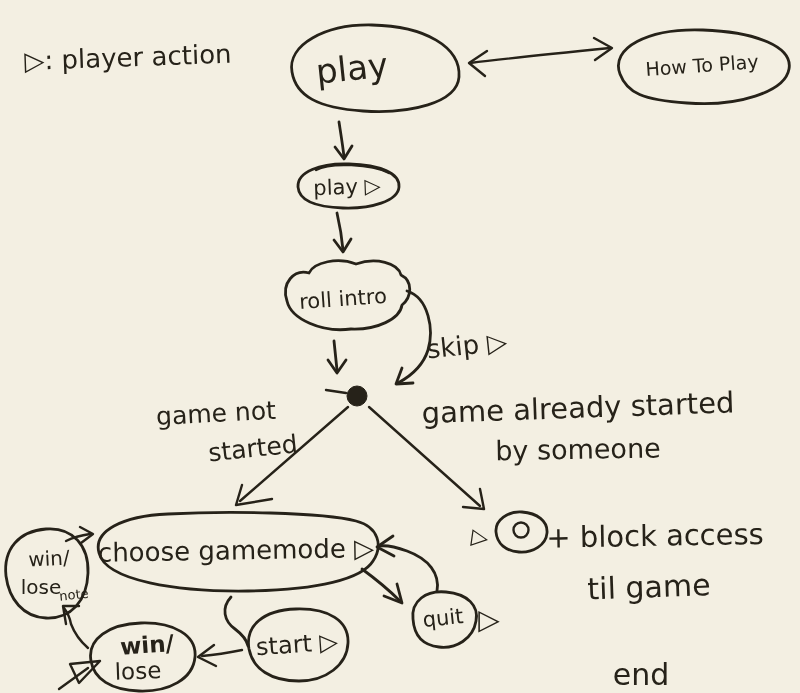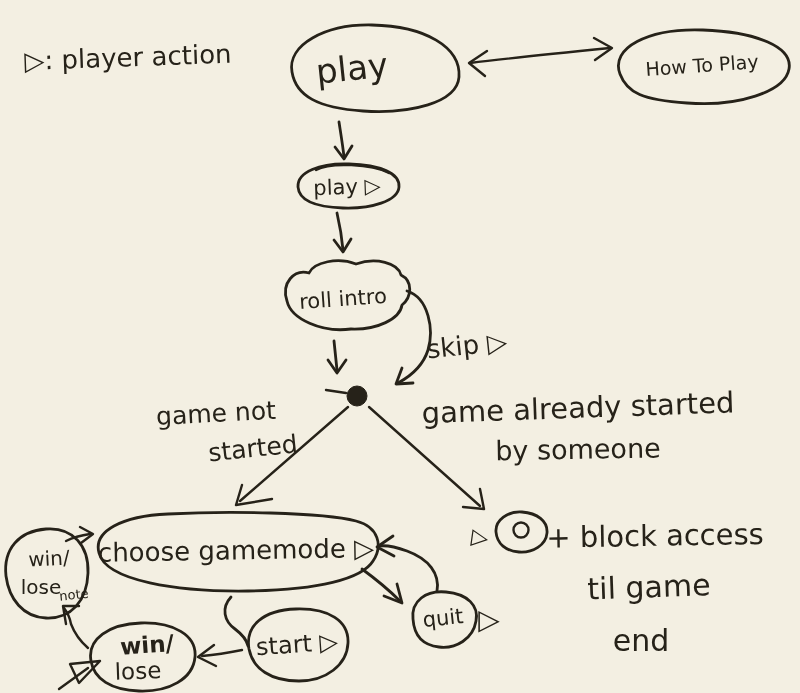--- a/index.html
+++ b/index.html
@@ -113,21 +113,21 @@
   <div class="lbl" style="left:253px;top:449px;font-size:25px;transform:translate(-50%,-50%) rotate(-6deg);">started</div>
 
   <div class="lbl" style="left:578px;top:408px;font-size:29px;transform:translate(-50%,-50%) rotate(-2deg);">game already started</div>
   <div class="lbl" style="left:578px;top:450px;font-size:27px;transform:translate(-50%,-50%) rotate(-1deg);">by someone</div>
 
   <div class="lbl" style="left:236px;top:551px;font-size:26px;transform:translate(-50%,-50%) rotate(-1deg);">choose gamemode ▷</div>
 
   <div class="lbl" style="left:480px;top:537px;font-size:22px;transform:translate(-50%,-50%) rotate(8deg);">▷</div>
   <div class="lbl" style="left:655px;top:536px;font-size:29px;transform:translate(-50%,-50%) rotate(-1deg);">+ block access</div>
   <div class="lbl" style="left:649px;top:587px;font-size:30px;transform:translate(-50%,-50%) rotate(-2deg);">til game</div>
-  <div class="lbl" style="left:641px;top:641px;font-size:30px;">end</div>
+  <div class="lbl" style="left:641px;top:675px;font-size:30px;">end</div>
 
   <div class="lbl" style="left:443px;top:618px;font-size:21px;transform:translate(-50%,-50%) rotate(-6deg);">quit</div>
   <div class="lbl" style="left:489px;top:620px;font-size:28px;">▷</div>
 
   <div class="lbl" style="left:297px;top:645px;font-size:24px;transform:translate(-50%,-50%) rotate(-4deg);">start ▷</div>
 
   <div class="lbl" style="left:147px;top:645px;font-size:23px;font-weight:bold;transform:translate(-50%,-50%) rotate(-4deg);">win/</div>
   <div class="lbl" style="left:138px;top:671px;font-size:23px;transform:translate(-50%,-50%) rotate(-2deg);">lose</div>
 
   <div class="lbl" style="left:49px;top:559px;font-size:20px;transform:translate(-50%,-50%) rotate(-3deg);">win/</div>

